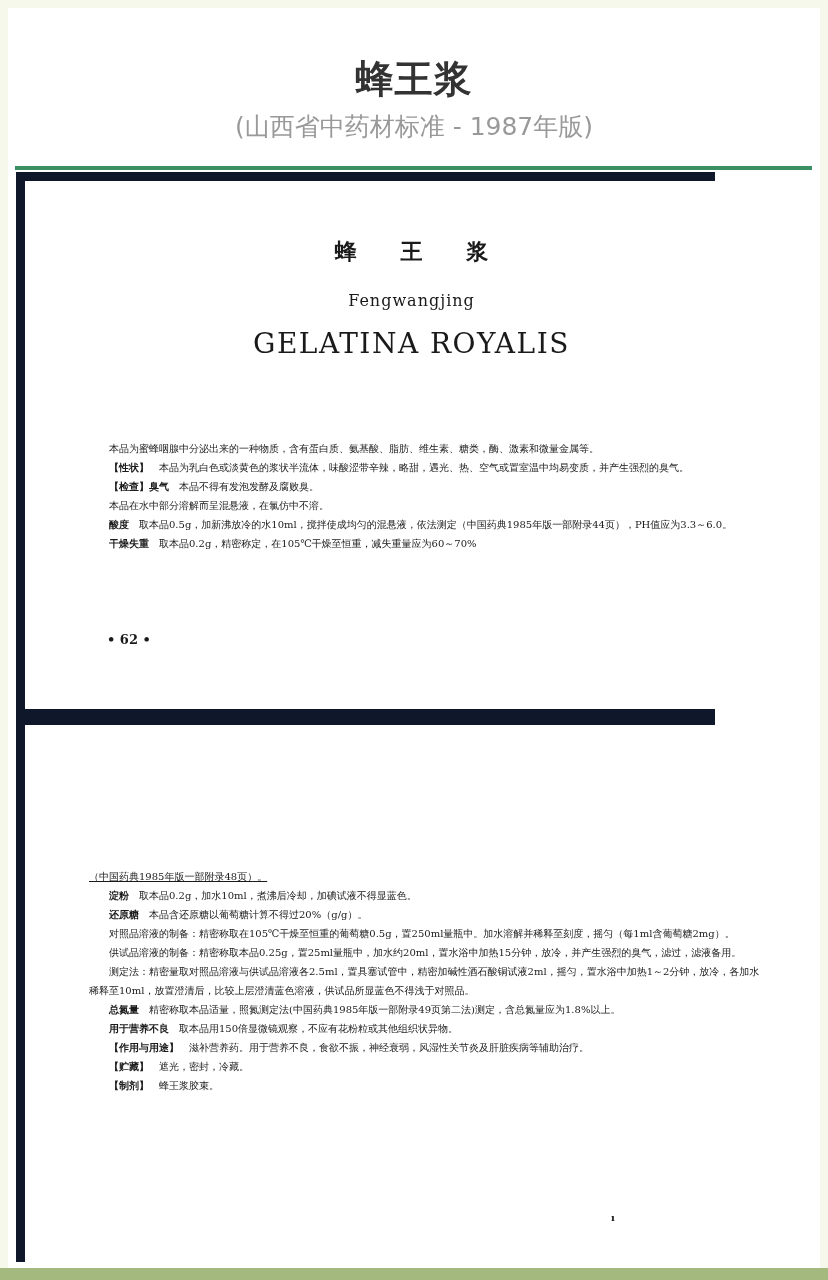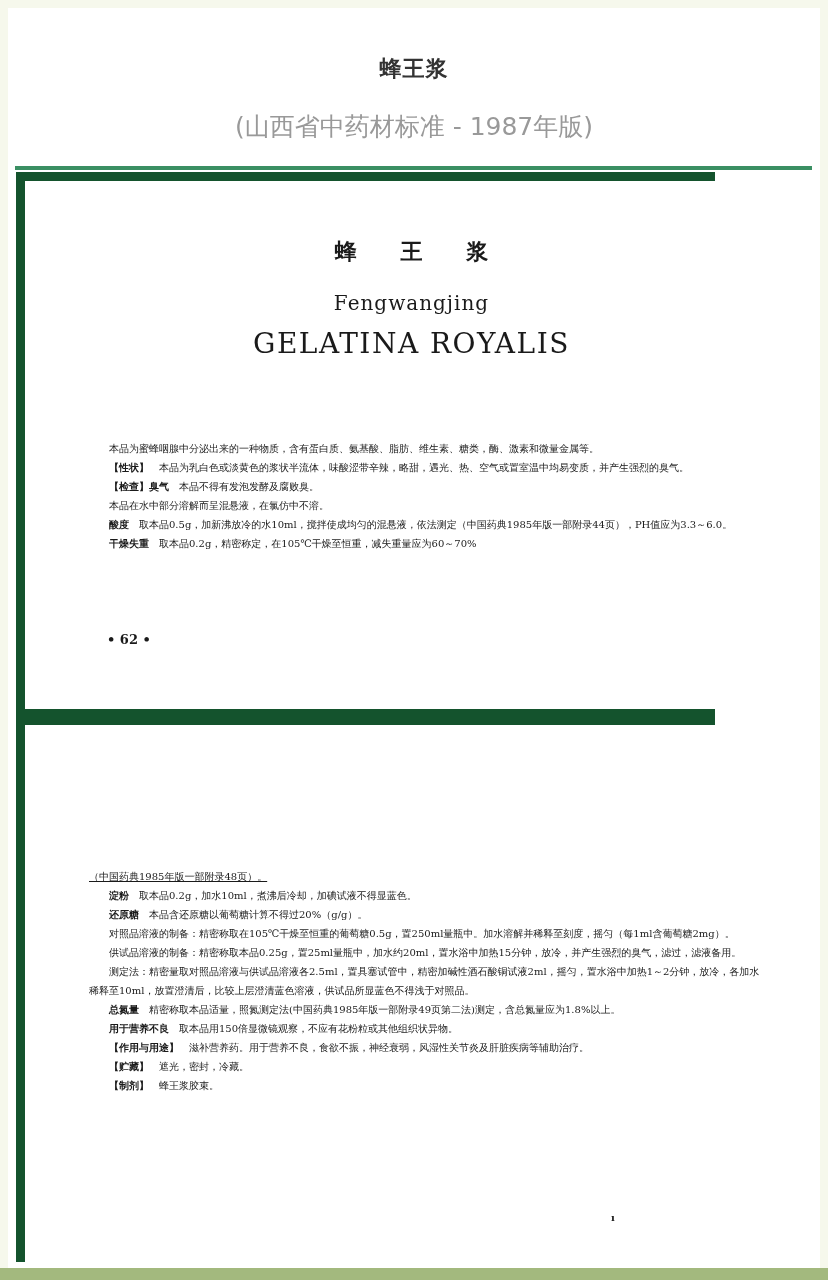--- a/index.html
+++ b/index.html
@@ -16,56 +16,56 @@
       background: #ffffff;
     }
     .header {
       position: absolute;
       left: 0; top: 0; width: 812px; height: 170px;
       text-align: center;
     }
     .header-title {
       position: absolute;
       left: 0; width: 100%; top: 46px;
-      font-size: 22px; font-weight: bold; color: #333333;
+      font-size: 38px; font-weight: bold; color: #333333;
       letter-spacing: 1px;
     }
     .header-subtitle {
       position: absolute;
       left: 0; width: 100%; top: 102px;
       font-size: 25px; color: #999999;
     }
     .header-rule {
       position: absolute;
       left: 7px; top: 158px; width: 797px; height: 4px;
       background: #3a8f63;
     }
     .scan-frame {
       position: absolute;
       left: 16px; top: 172px;
       width: 699px; height: 1090px;
-      background: #14532d;
+      background: #0f172a;
     }
     .page {
       position: absolute;
       background: #ffffff;
       font-family: "DejaVu Serif", serif;
       color: #1a1a1a;
     }
     .page-1 { left: 9px; top: 9px; width: 773px; height: 528px; }
     .page-2 { left: 9px; top: 553px; width: 773px; height: 537px; }
 
     .doc-title {
       position: absolute; left: 0; width: 100%; top: 56px;
       text-align: center; font-size: 22px; font-weight: bold;
       letter-spacing: 18px; padding-left: 18px;
     }
     .doc-pinyin {
       position: absolute; left: 0; width: 100%; top: 110px;
-      text-align: center; font-size: 20px; letter-spacing: 1px;
+      text-align: center; font-size: 16px; letter-spacing: 1px;
     }
     .doc-latin {
       position: absolute; left: 0; width: 100%; top: 146px;
       text-align: center; font-size: 28px; letter-spacing: 1.5px;
     }
     .body-text {
       position: absolute; left: 64px; width: 680px;
       font-size: 10px; line-height: 19px; margin-top: 48px;
     }
     .page-1 .body-text { top: 210px; }

